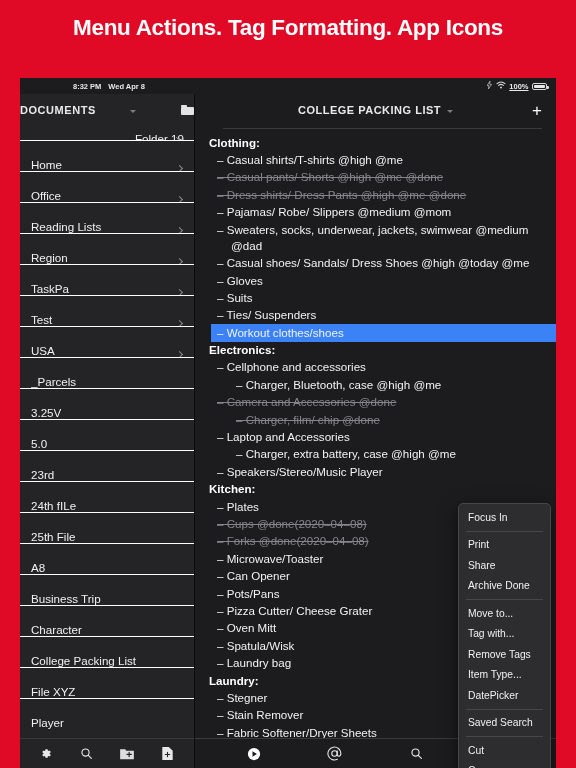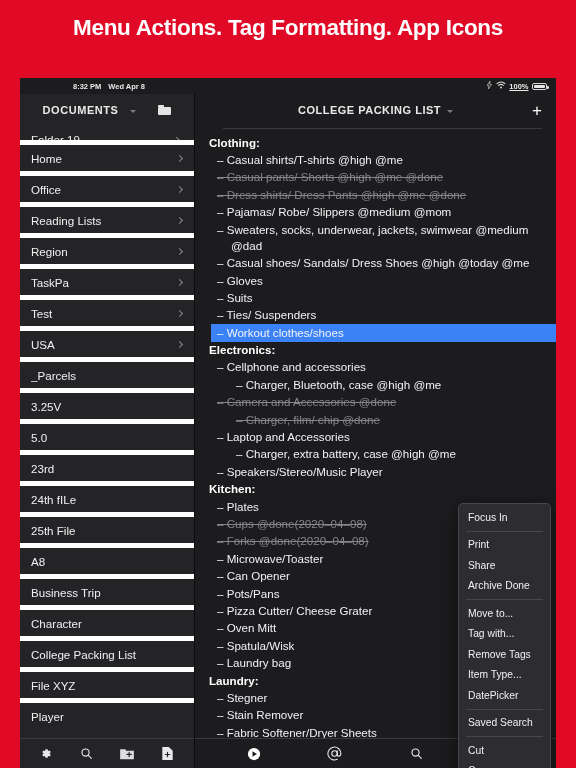--- a/index.html
+++ b/index.html
@@ -61,22 +61,22 @@
   
   #sidebar {
     width:175px; flex:0 0 175px;
     background:#242426;
     display:flex; flex-direction:column;
     border-right:1px solid #0c0c0d;
     min-height:0;
   }
   #sidebar-header {
     height:32px; flex:0 0 32px;
-    display:flex; align-items:center; justify-content:center;
-    gap:12px;
+    display:flex; align-items:center; justify-content:space-between;
+    gap:4px;
     background:#242426;
   }
   #sidebar-title {
     font-size:11px; font-weight:600; color:#e9e9ea; letter-spacing:.55px;
   }
   .caret-dn {
     width:0;height:0;border-left:3.2px solid transparent;border-right:3.2px solid transparent;
     border-top:3.6px solid #7c7c80; margin-top:2px;
   }
   .folder-ico {
@@ -90,36 +90,36 @@
     content:"";position:absolute;left:0;top:2px;width:13px;height:8px;
     background:#e3e3e4;border-radius:1px;
   }
 
   #sidebar-list {
     flex:1; overflow:hidden; min-height:0;
     position:relative;
   }
   .side-item {
     height:31px;
-    display:flex; align-items:center;
+    display:flex; align-items:flex-end;
     padding:0 10px 0 11px;
-    border-top:5px solid #ffffff;
+    border-top:1px solid #ffffff;
     color:#f0f0f2;
     font-size:11.6px;
     position:relative;
   }
   .side-item:first-child { border-top:none; }
   .side-label { flex:1; white-space:nowrap; overflow:hidden; text-overflow:ellipsis; }
   .chev {
     width:5px;height:5px;
     border-right:1.3px solid #8a8a8e; border-top:1.3px solid #8a8a8e;
     transform:rotate(45deg);
     margin-right:2px;
   }
-  .side-item.clipped { height:14px; overflow:hidden; align-items:flex-end; }
+  .side-item.clipped { height:14px; overflow:hidden; align-items:flex-end;flex-direction:column; }
   .side-item.clipped .side-label { transform:translateY(6px); }
   .side-item.clipped .chev { transform:rotate(45deg) translateY(4px); }
 
   #sidebar-toolbar {
     height:30px; flex:0 0 30px;
     display:flex; align-items:center; justify-content:space-around;
     border-top:1px solid #3a3a3c;
     background:#242426;
     padding:0 6px;
   }

